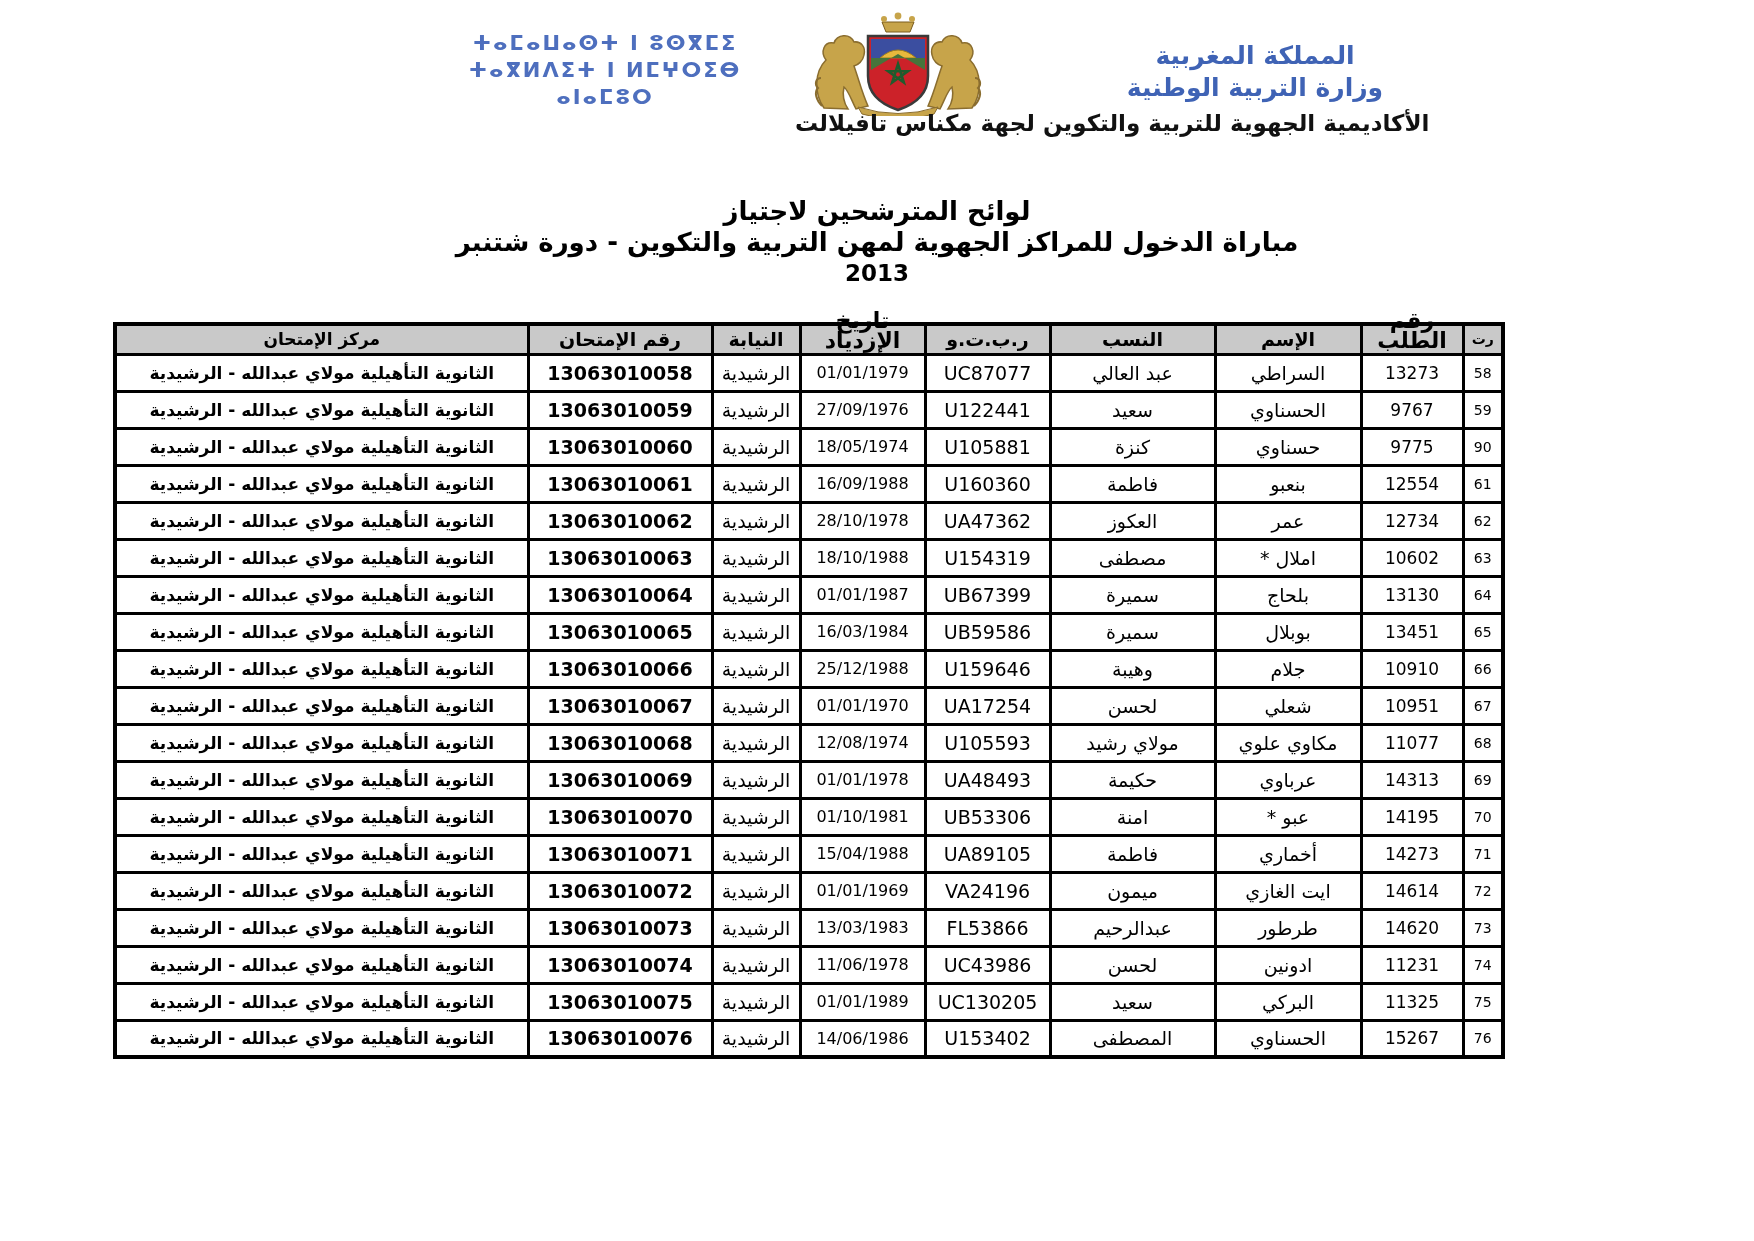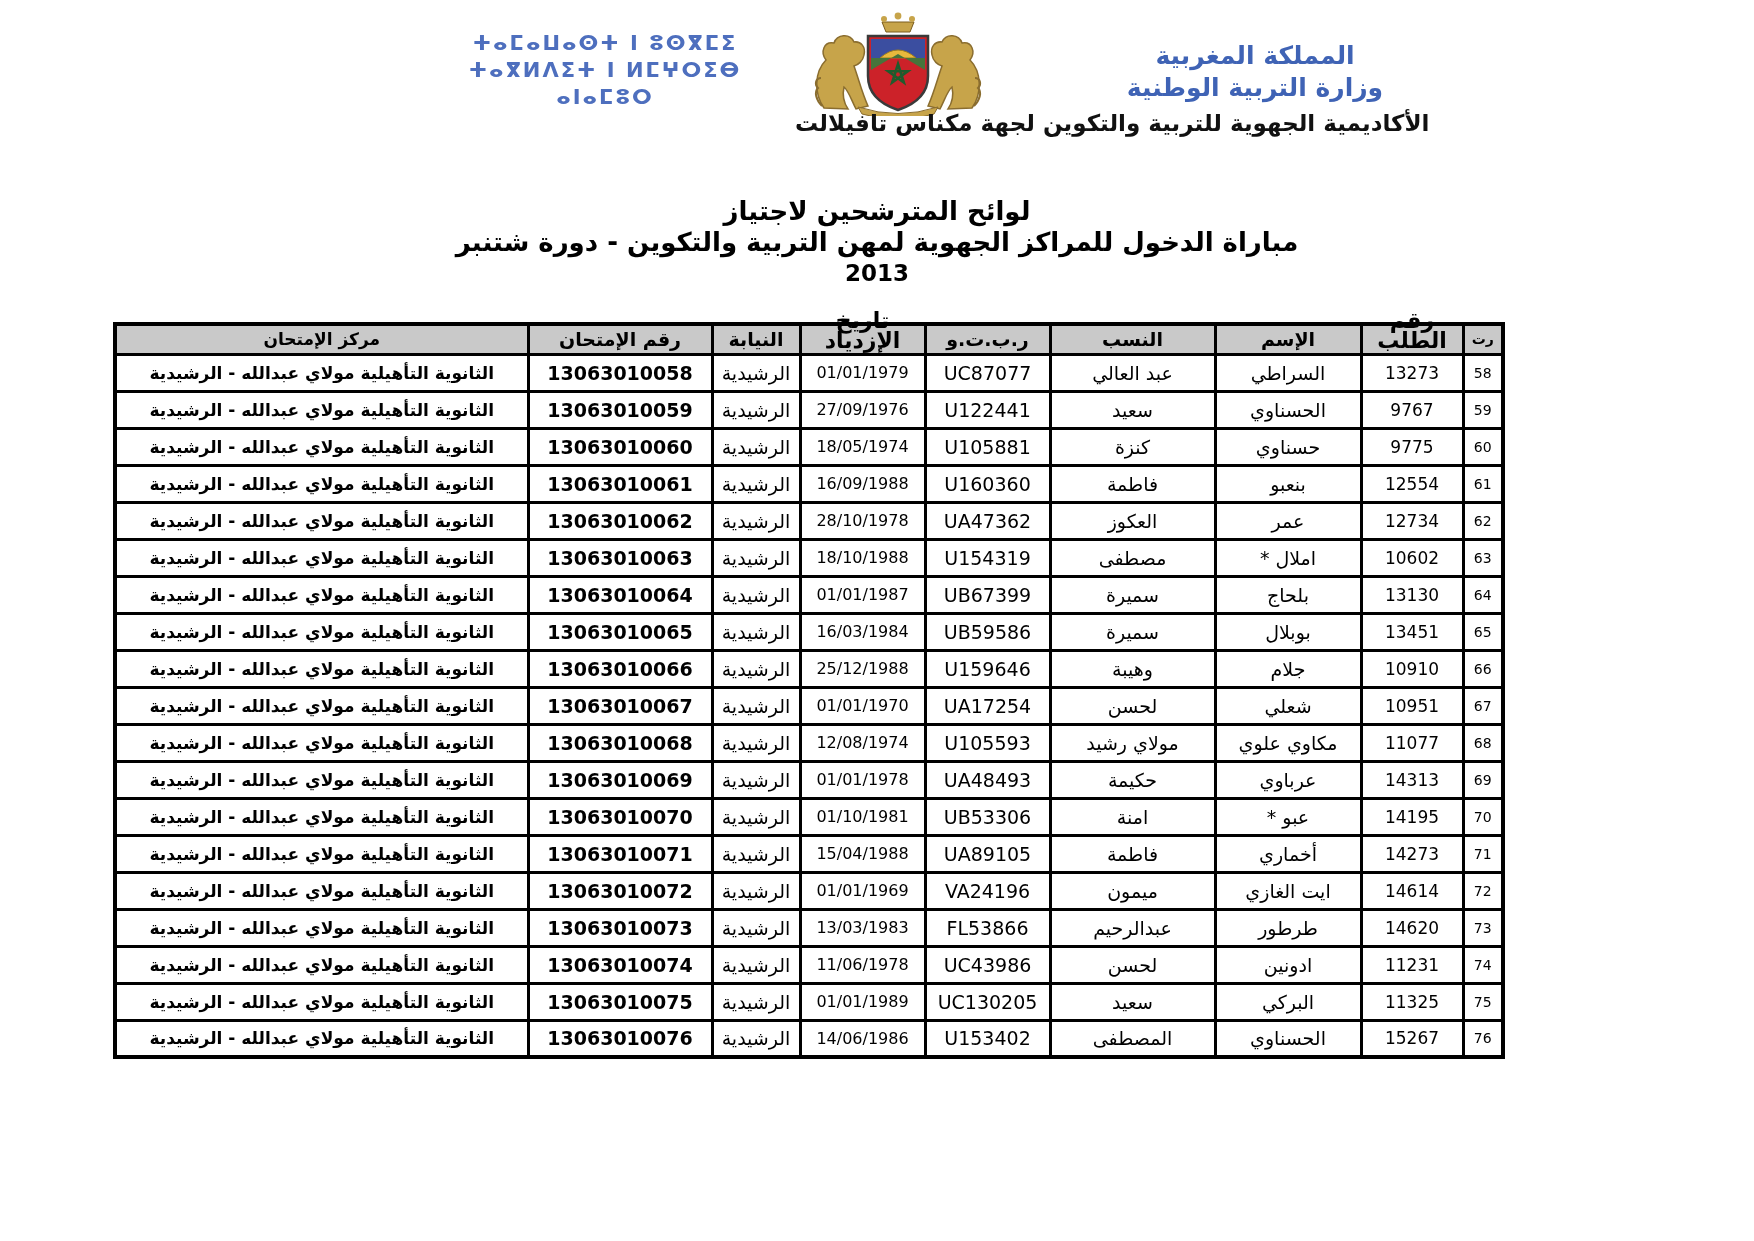--- a/index.html
+++ b/index.html
@@ -194,21 +194,21 @@
           <td class="c1">9767</td>
           <td class="c2">الحسناوي</td>
           <td class="c3">سعيد</td>
           <td class="c4">U122441</td>
           <td class="c5">27/09/1976</td>
           <td class="c6">الرشيدية</td>
           <td class="c7">13063010059</td>
           <td class="c8">الثانوية التأهيلية مولاي عبدالله - الرشيدية</td>
         </tr>
         <tr>
-          <td class="c0">60</td>
+          <td class="c0">90</td>
           <td class="c1">9775</td>
           <td class="c2">حسناوي</td>
           <td class="c3">كنزة</td>
           <td class="c4">U105881</td>
           <td class="c5">18/05/1974</td>
           <td class="c6">الرشيدية</td>
           <td class="c7">13063010060</td>
           <td class="c8">الثانوية التأهيلية مولاي عبدالله - الرشيدية</td>
         </tr>
         <tr>

